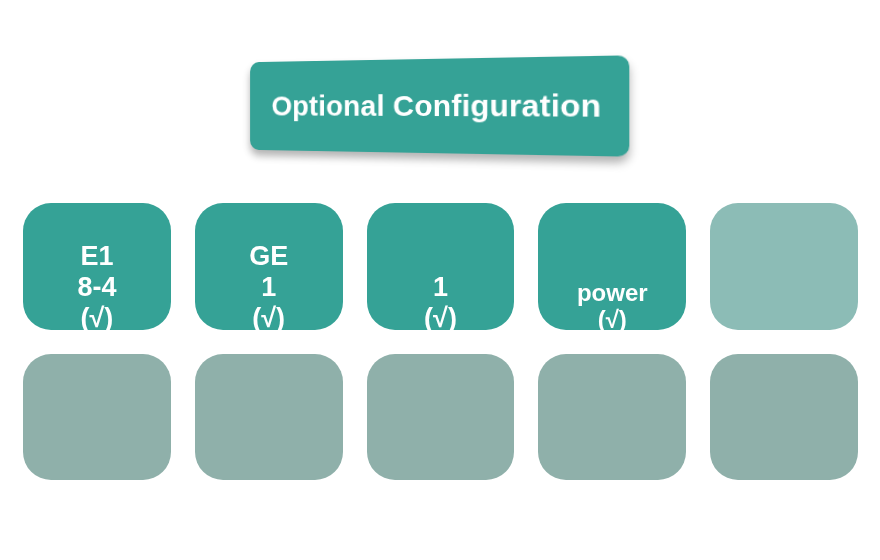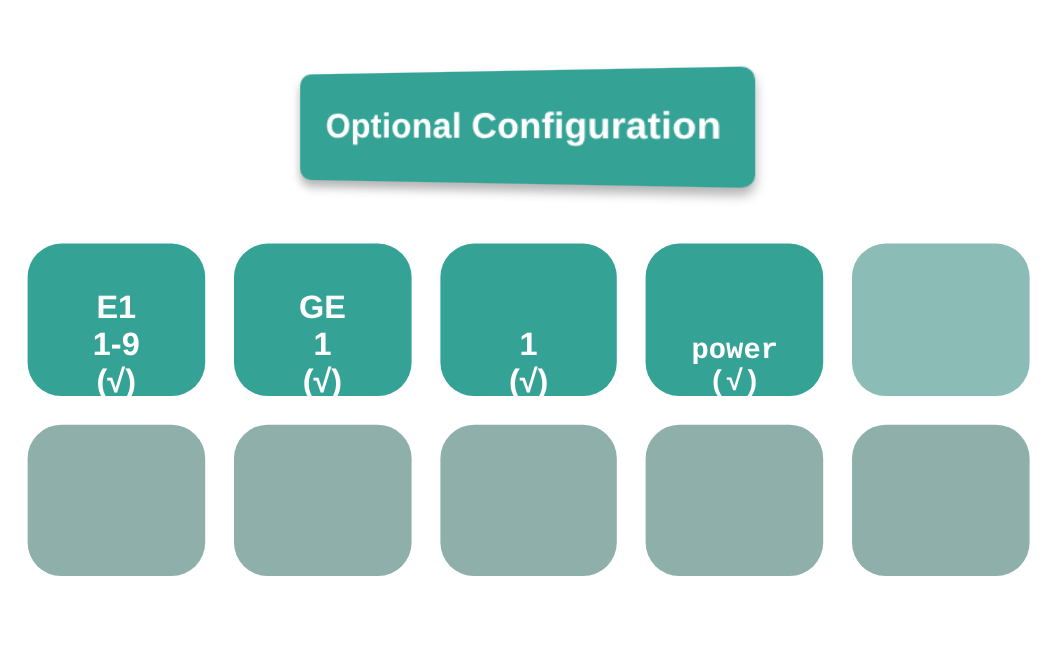--- a/index.html
+++ b/index.html
@@ -62,36 +62,36 @@
     font-weight: bold;
     font-size: 27px;
     line-height: 1.15;
   }
   .card span:last-child {
     margin-bottom: -4px;
   }
   .card.teal  { background: #35A296; }
   .card.light { background: #8CBCB6; }
   .card.sage  { background: #8FB0AA; }
-  .card.small-text { font-size: 24px; font-family: Liberation Mono, monospace; }
+  .card.small-text { font-size: 24px; }
 </style>
 </head>
 <body>
 
 <div class="stage">
 
   <div class="banner">
     <span class="banner-title">Optional Configuration</span>
   </div>
 
   <div class="grid">
 
     <div class="card teal">
       <span>E1</span>
-      <span>1-9</span>
+      <span>8-4</span>
       <span>(√)</span>
     </div>
 
     <div class="card teal">
       <span>GE</span>
       <span>1</span>
       <span>(√)</span>
     </div>
 
     <div class="card teal">

